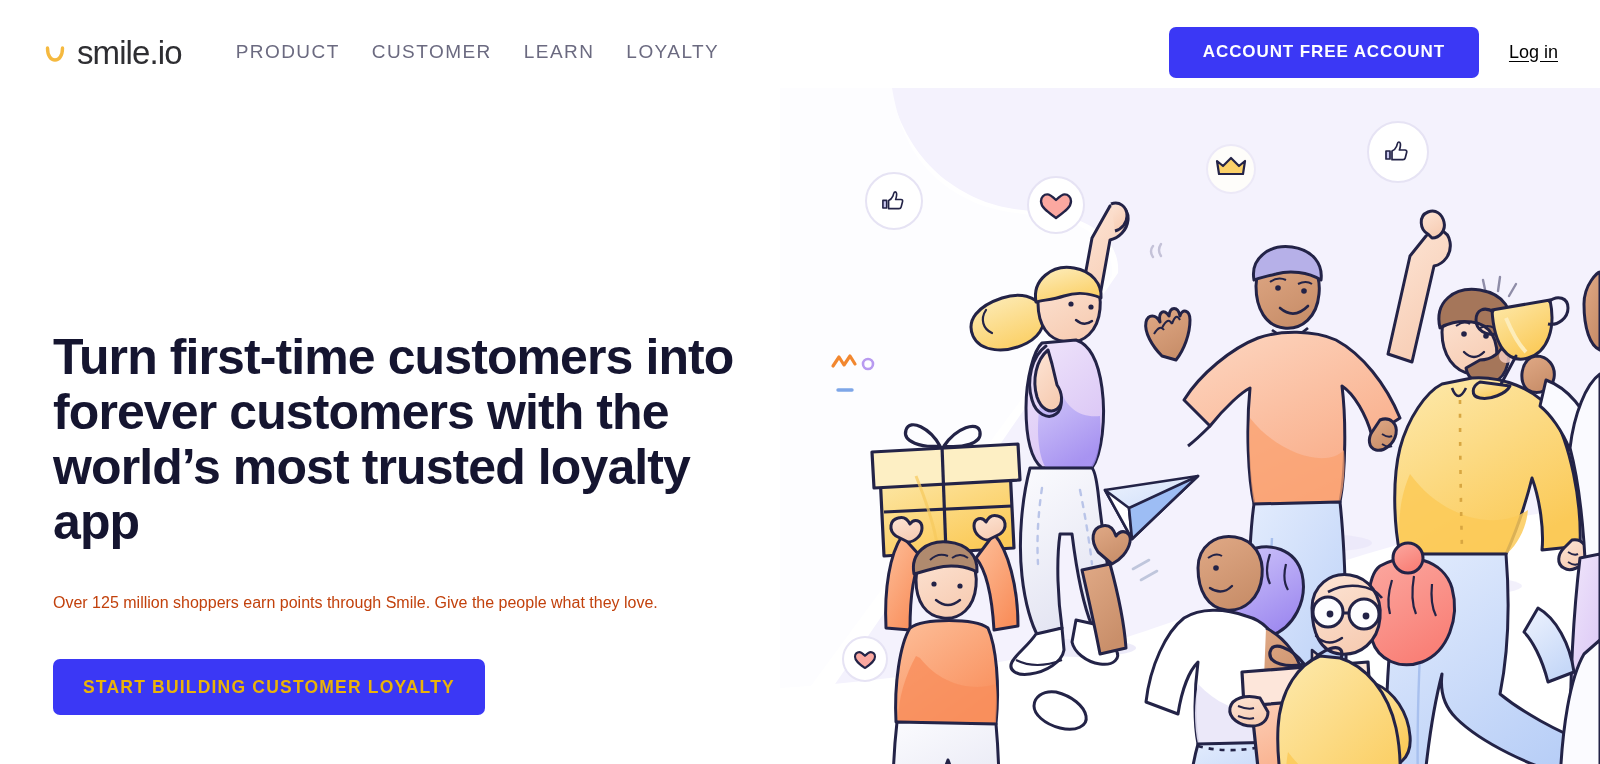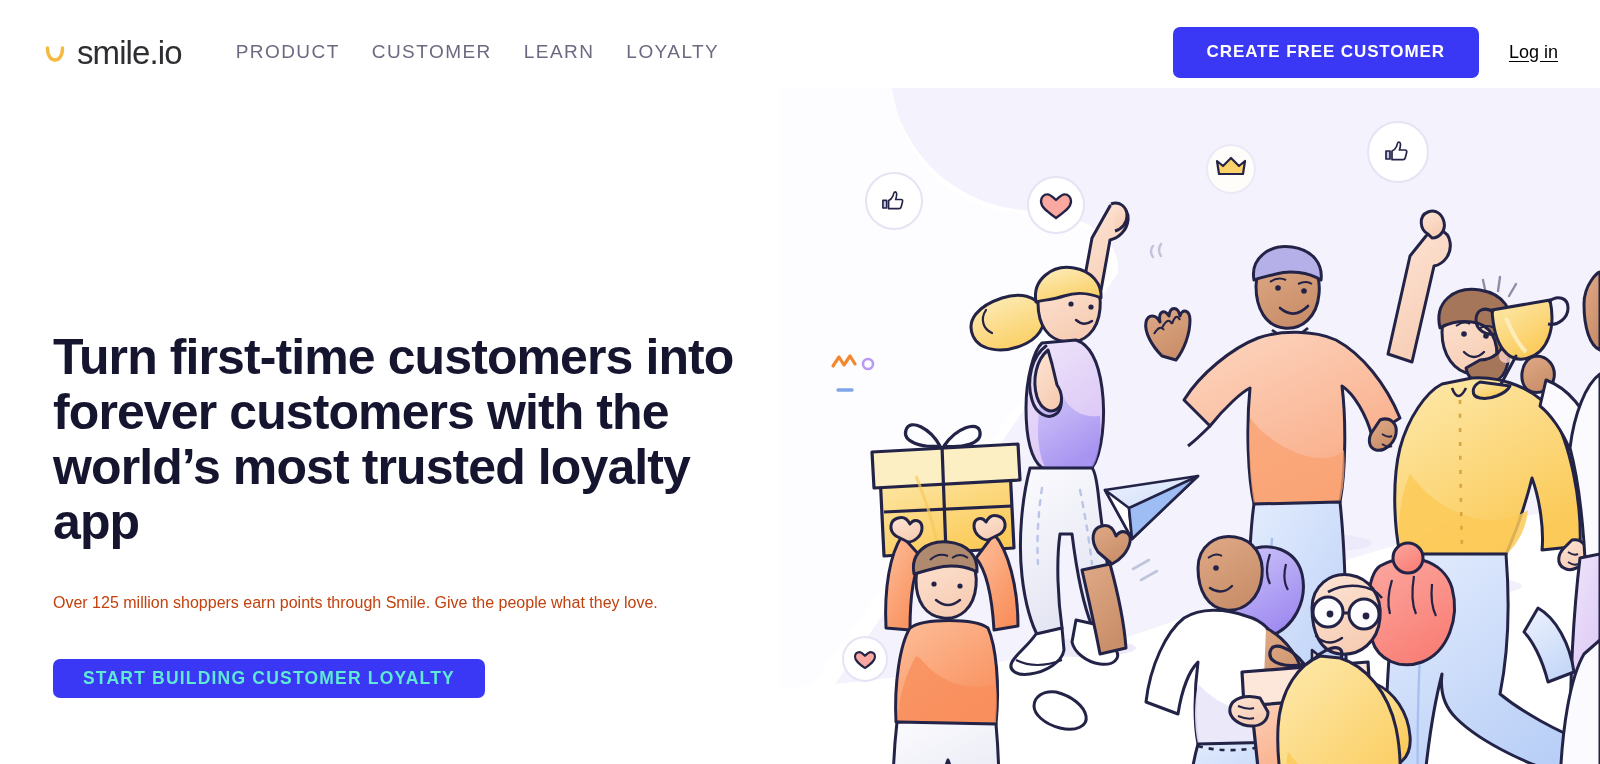--- a/index.html
+++ b/index.html
@@ -60,22 +60,22 @@
   .hero-title {
     font-size:50px; line-height:55px; font-weight:700;
     letter-spacing:-0.9px; color:#151530; margin-bottom:36px;
   }
   .hero-sub {
     font-size:16px; line-height:34px; color:#c2410c;
     max-width:640px; margin-bottom:39px;
   }
   .cta-hero {
     display:inline-flex; align-items:center; justify-content:center;
-    background:#3b38f5; color:#5eead4; border:none; border-radius:7px;
-    height:39px; padding:0 30px; cursor:pointer;
+    background:#3b38f5; color:#eab308; border:none; border-radius:7px;
+    height:56px; padding:0 30px; cursor:pointer;
     font-family:inherit; font-size:17.5px; font-weight:700;
     letter-spacing:1.2px; white-space:nowrap;
   }
 
   
   .hero-art {
     position:absolute; left:780px; top:88px;
     width:820px; height:676px; overflow:hidden; z-index:10;
     background:#f4f2fd;
   }
@@ -502,21 +502,21 @@
     </a>
 
     <nav class="nav">
       <a class="nav-link">PRODUCT</a>
       <a class="nav-link">CUSTOMER</a>
       <a class="nav-link">LEARN</a>
       <a class="nav-link">LOYALTY</a>
     </nav>
 
     <div class="header-right">
-      <button class="cta-header">CREATE FREE CUSTOMER</button>
+      <button class="cta-header">ACCOUNT FREE ACCOUNT</button>
       <a class="login-link">Log in</a>
     </div>
   </div>
 
   <div class="hero-copy">
     <h1 class="hero-title">Turn first-time customers into forever customers with the world’s most trusted loyalty app</h1>
     <p class="hero-sub">Over 125 million shoppers earn points through Smile. Give the people what they love.</p>
     <button class="cta-hero">START BUILDING CUSTOMER LOYALTY</button>
   </div>
 

